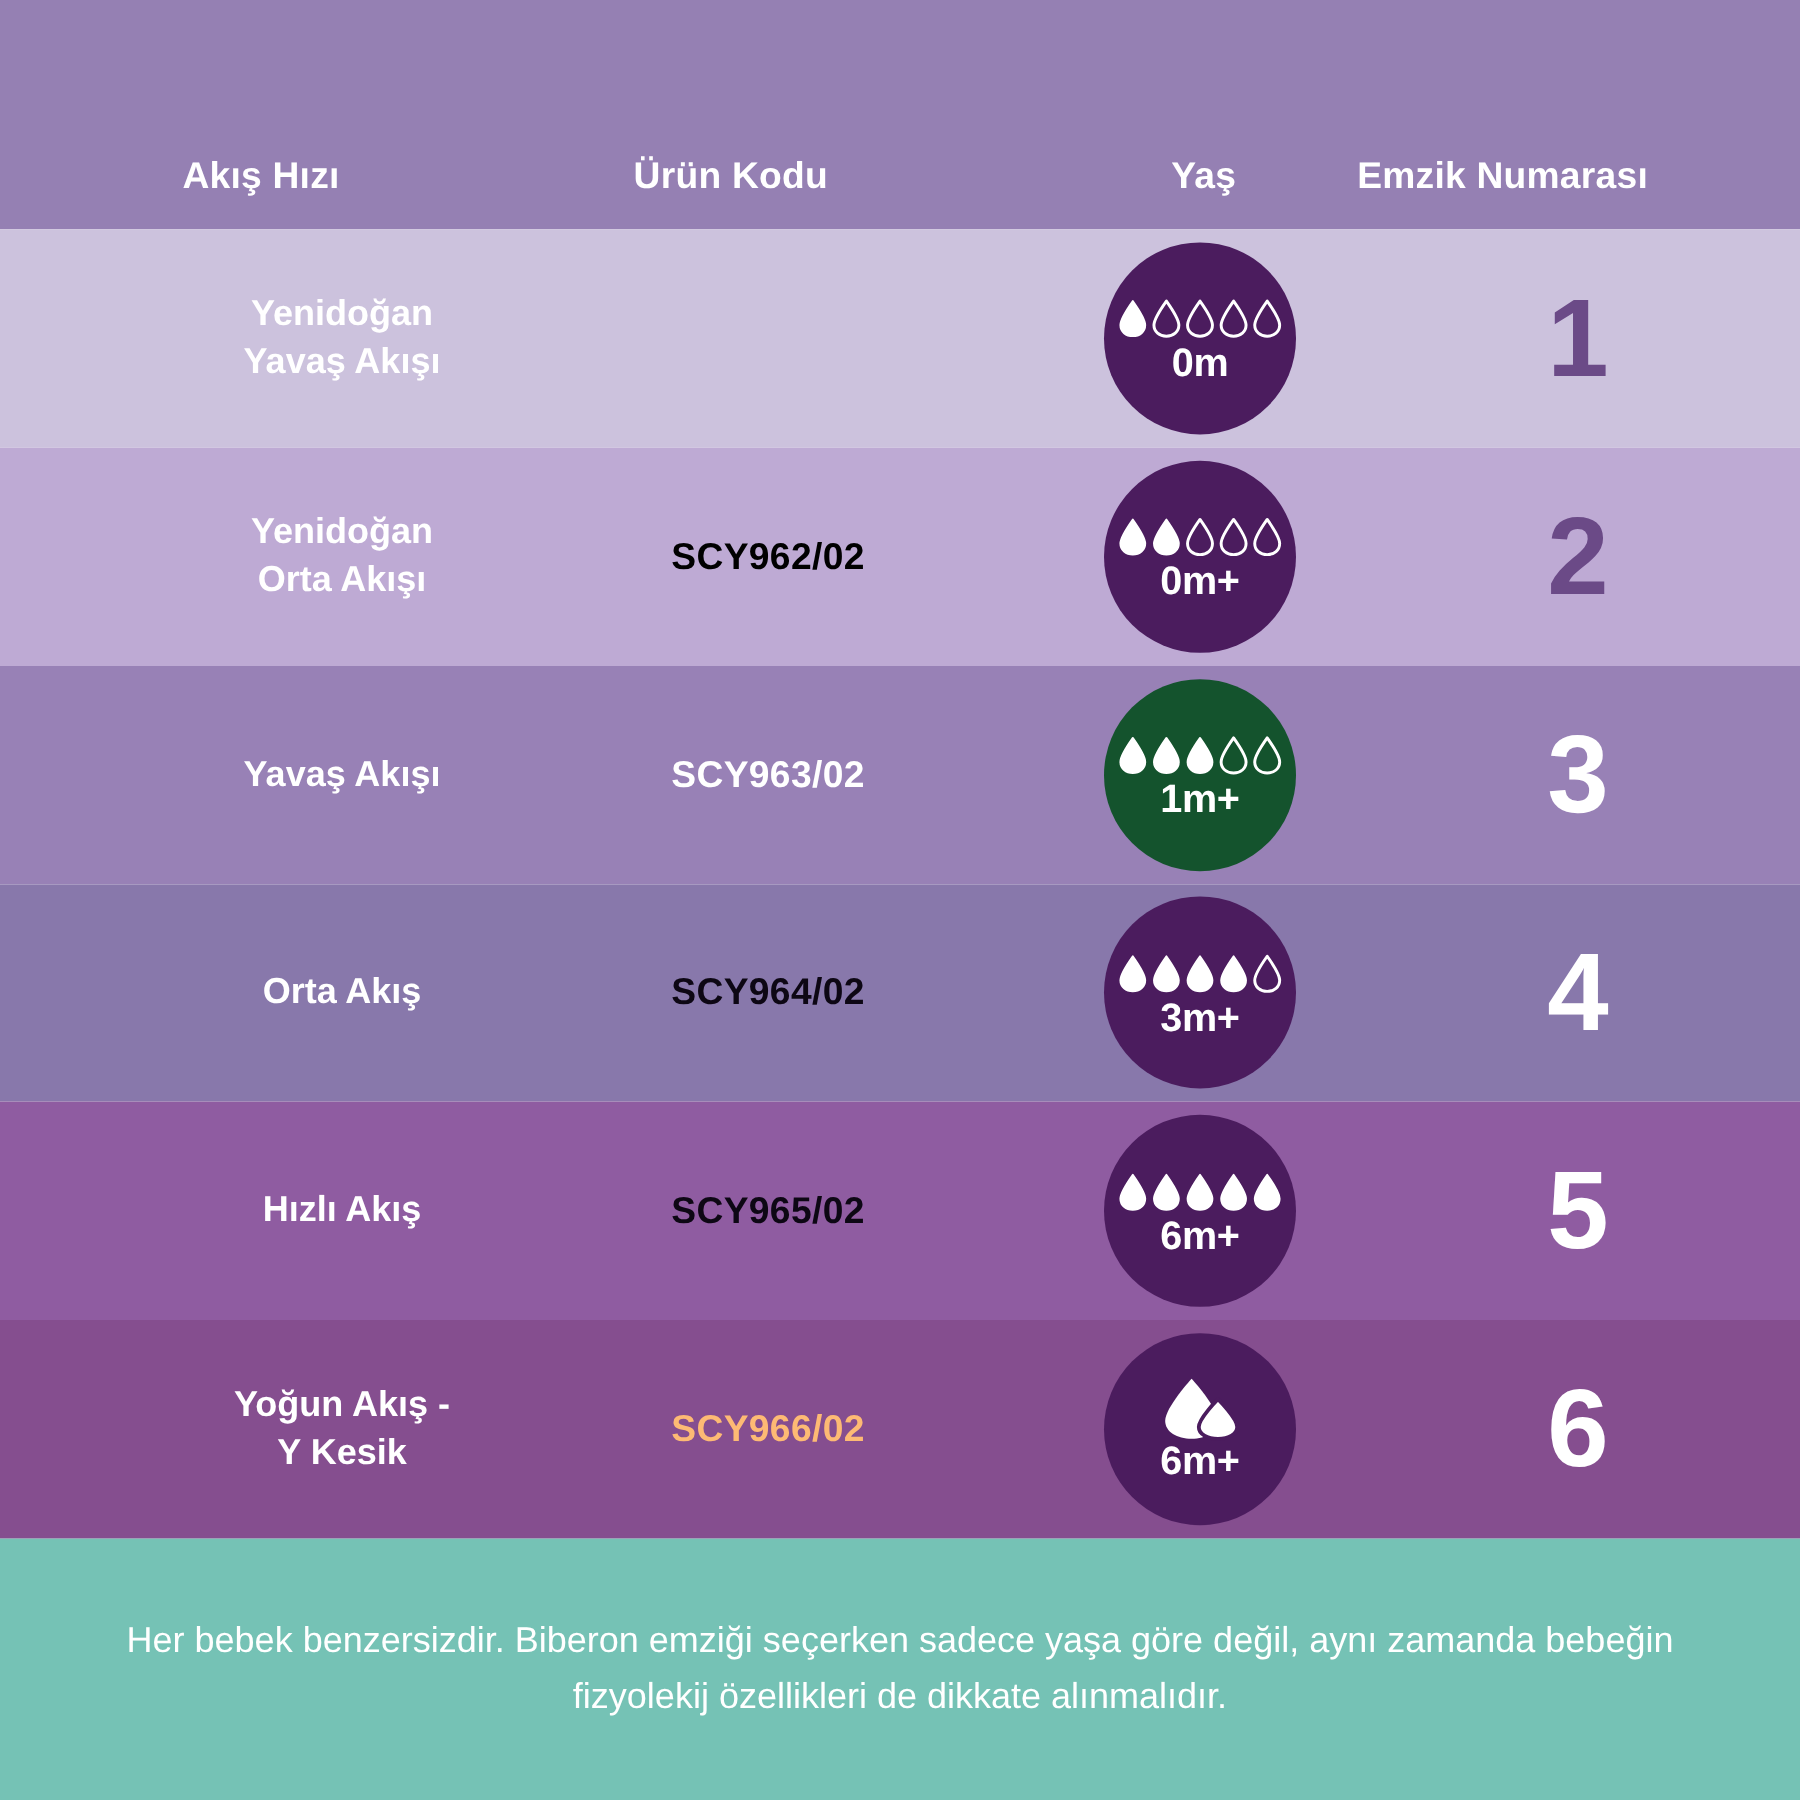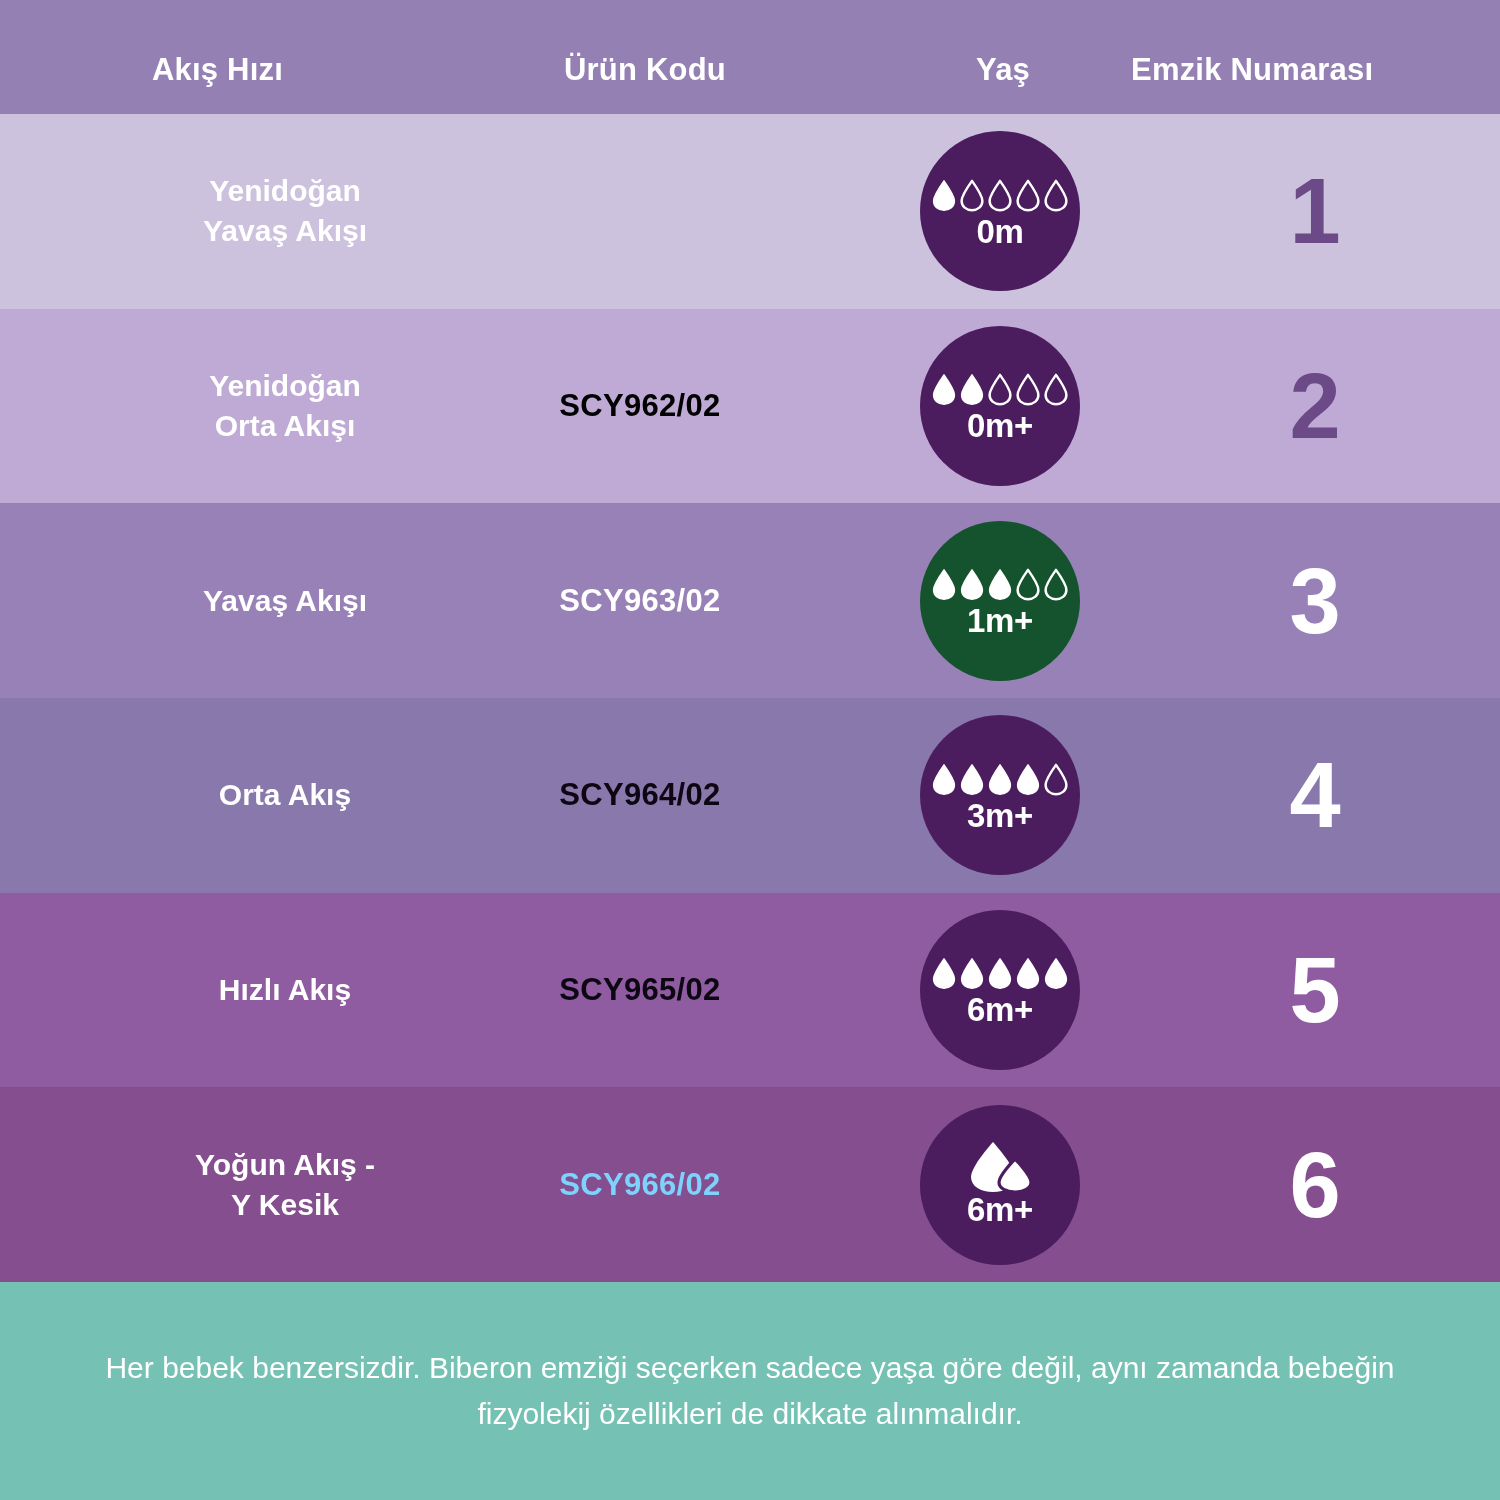--- a/index.html
+++ b/index.html
@@ -12,36 +12,36 @@
   .sheet {
     position:relative;
     width:1500px;
     height:1500px;
     display:flex;
     flex-direction:column;
   }
 
   
   .thead {
-    height:114px;
+    height:191px;
     background:#9580b3;
     position:relative;
     flex:0 0 auto;
   }
   .thead .th {
     position:absolute;
     bottom:26px;
     color:#ffffff;
     font-size:31px;
     font-weight:700;
     letter-spacing:0.2px;
     white-space:nowrap;
   }
   .th-flow   { left:152px; }
-  .th-code   { left:564px; }
+  .th-code   { left:528px; }
   .th-age    { left:976px; }
   .th-nipple { left:1108px;margin-left:23px; }
 
   
   .row {
     position:relative;
     flex:1 1 0;
     min-height:0;
   }
   .cell {
@@ -262,21 +262,21 @@
               <path d="M13 2 C13 2 24 17.5 24 23.2 C24 29.2 19.1 33 13 33 C6.9 33 2 29.2 2 23.2 C2 17.5 13 2 13 2 Z" fill="#ffffff" stroke="#ffffff" stroke-width="1.6" stroke-linejoin="round"></path>
             </svg>
           </div>
           <div class="badge-age">6m+</div>
         </div>
         <div class="cell c-num" style="color: rgb(255, 255, 255);">5</div>
       </div>
       <div class="row" style="background: rgb(133, 78, 143);">
         <div class="cell c-flow" style="color: rgb(255, 255, 255);">Yoğun Akış -
 Y Kesik</div>
-        <div class="cell c-code" style="color: #7dd3fc;">SCY966/02</div>
+        <div class="cell c-code" style="color: #fdba74;">SCY966/02</div>
         <div class="badge" style="background: rgb(75, 28, 94);">
           <div class="thick-icon">
             <svg width="70" height="54" viewBox="0 0 70 54">
               <path d="M28 2 C28 2 50 26 50 37 C50 46.5 40.1 52 28 52 C15.9 52 6 46.5 6 37 C6 26 28 2 28 2 Z" fill="#ffffff"></path>
               <path d="M50 19 C50 19 66 35 66 42.2 C66 48.3 58.8 52 50 52 C41.2 52 34 48.3 34 42.2 C34 35 50 19 50 19 Z" fill="#ffffff" stroke="#4b1c5e" stroke-width="3.2" stroke-linejoin="round"></path>
             </svg>
           </div>
           <div class="badge-age">6m+</div>
         </div>
         <div class="cell c-num" style="color: rgb(255, 255, 255);">6</div>

